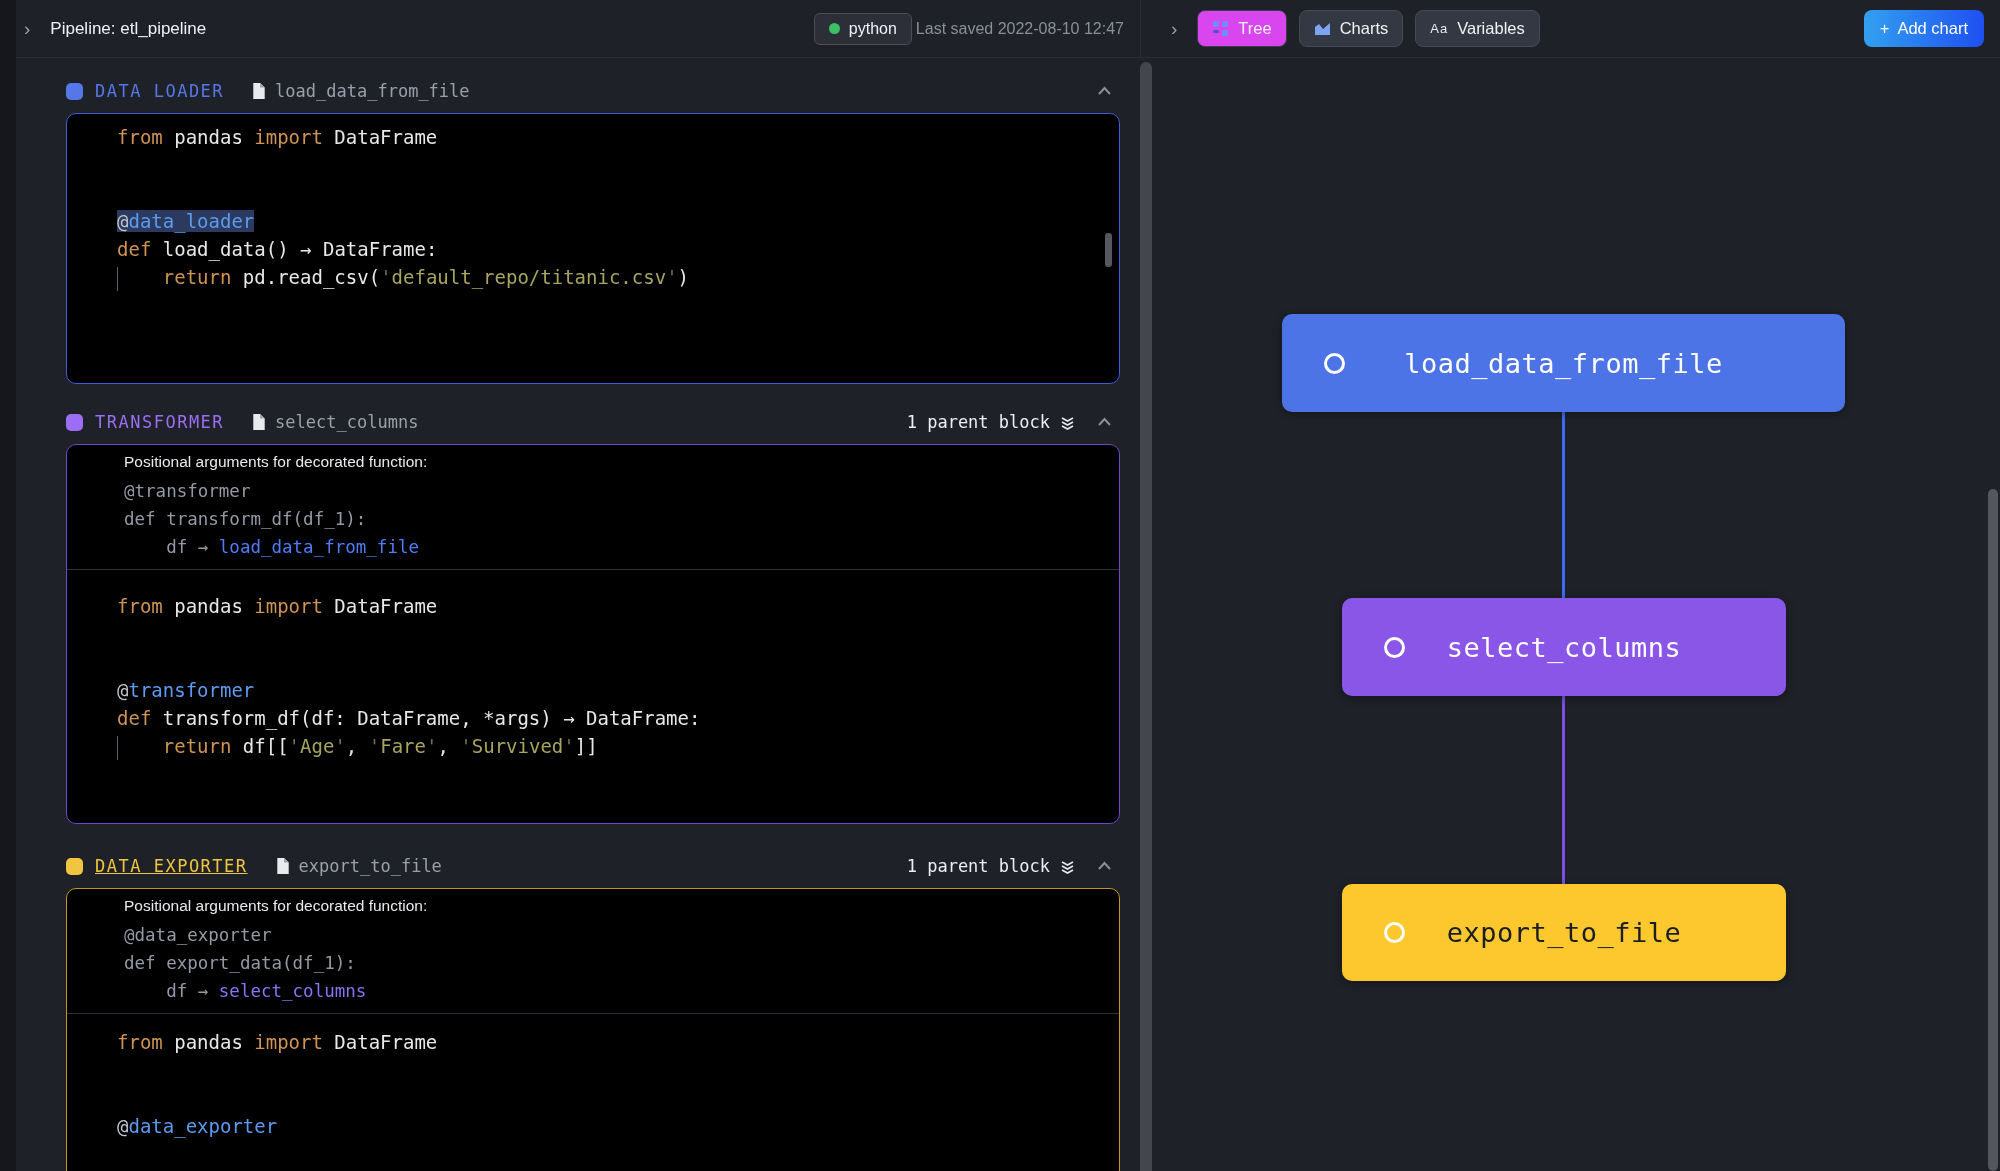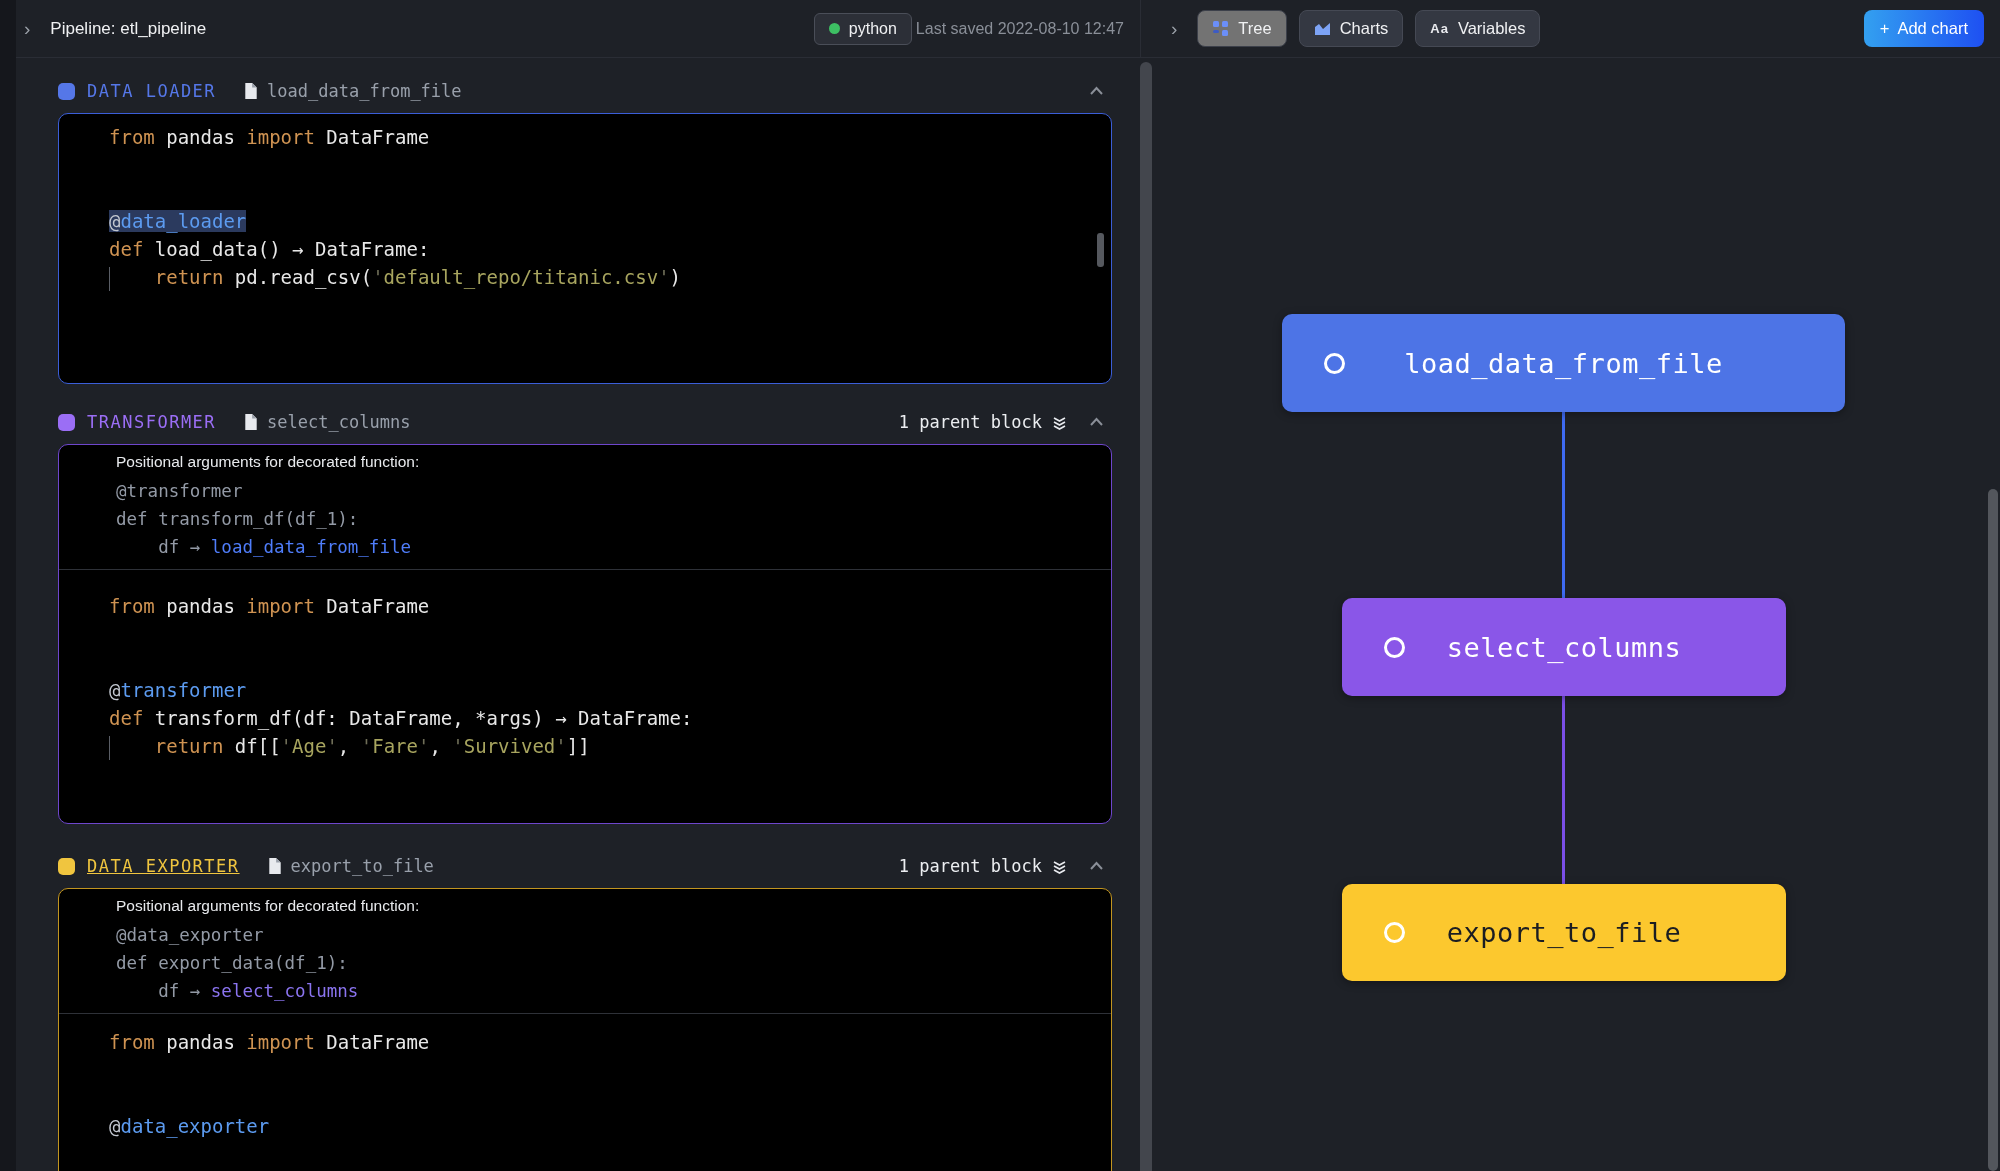--- a/index.html
+++ b/index.html
@@ -20,29 +20,29 @@
   .pipeline-title { color:#f0f1f3; font-size:17px; }
   .lang-badge { margin-left:auto; display:flex; align-items:center; gap:9px;
                 background:#2c2f37; border:1px solid #4a4e58; border-radius:6px;
                 padding:6px 14px; color:#f0f1f3; font-size:16px; }
   .lang-dot { width:11px; height:11px; border-radius:50%; }
   .last-saved { color:#8a8f98; font-size:16px; margin-left:4px; margin-right:6px; }
 
   .tab-btn { display:flex; align-items:center; gap:9px; height:37px; padding:0 14px;
              border-radius:8px; background:#343842; border:1px solid #454954;
              color:#f0f1f3; font-size:16.5px; margin-right:12px; cursor:pointer; }
-  .tab-btn.active { background:#737373; border-color:#3c404a;justify-content:space-between; }
-  .tab-btn .aa { font-size:13px; font-weight:bold; color:#e9eaee; letter-spacing:1px; }
+  .tab-btn.active { background:#d946ef; border-color:#3c404a;justify-content:space-between; }
+  .tab-btn .aa { font-size:13px; font-weight:normal; color:#e9eaee; letter-spacing:1px; }
   .add-chart { margin-left:auto; height:37px; padding:0 16px; border:none; border-radius:8px;
                background:linear-gradient(90deg,#33a0f0,#1e50f2); color:#fff; font-size:16.5px;
                display:flex; align-items:center; gap:8px; cursor:pointer;
                font-family:"Liberation Sans", sans-serif; }
 
   
-  .left-panel { position:absolute; left:8px; top:59px; width:1124px; bottom:0; overflow:hidden;
+  .left-panel { position:absolute; left:16px; top:59px; width:1124px; bottom:0; overflow:hidden;
                 padding:14px 0 0 50px; }
   .block-group { width:1054px; }
   .gap20 { height:20px; } .gap24 { height:24px; }
 
   .block-header { height:36px; display:flex; align-items:center; }
   .type-icon { width:17px; height:17px; border-radius:5px; margin-right:12px; }
   .type-label { font-family:"DejaVu Sans Mono", monospace; font-size:17px; letter-spacing:1.5px; }
   .file-icon { margin-left:28px; margin-right:9px; display:flex; }
   .block-name { font-family:"DejaVu Sans Mono", monospace; font-size:17px; color:#99a0ab; cursor:pointer; }
   .spacer { flex:1; }

